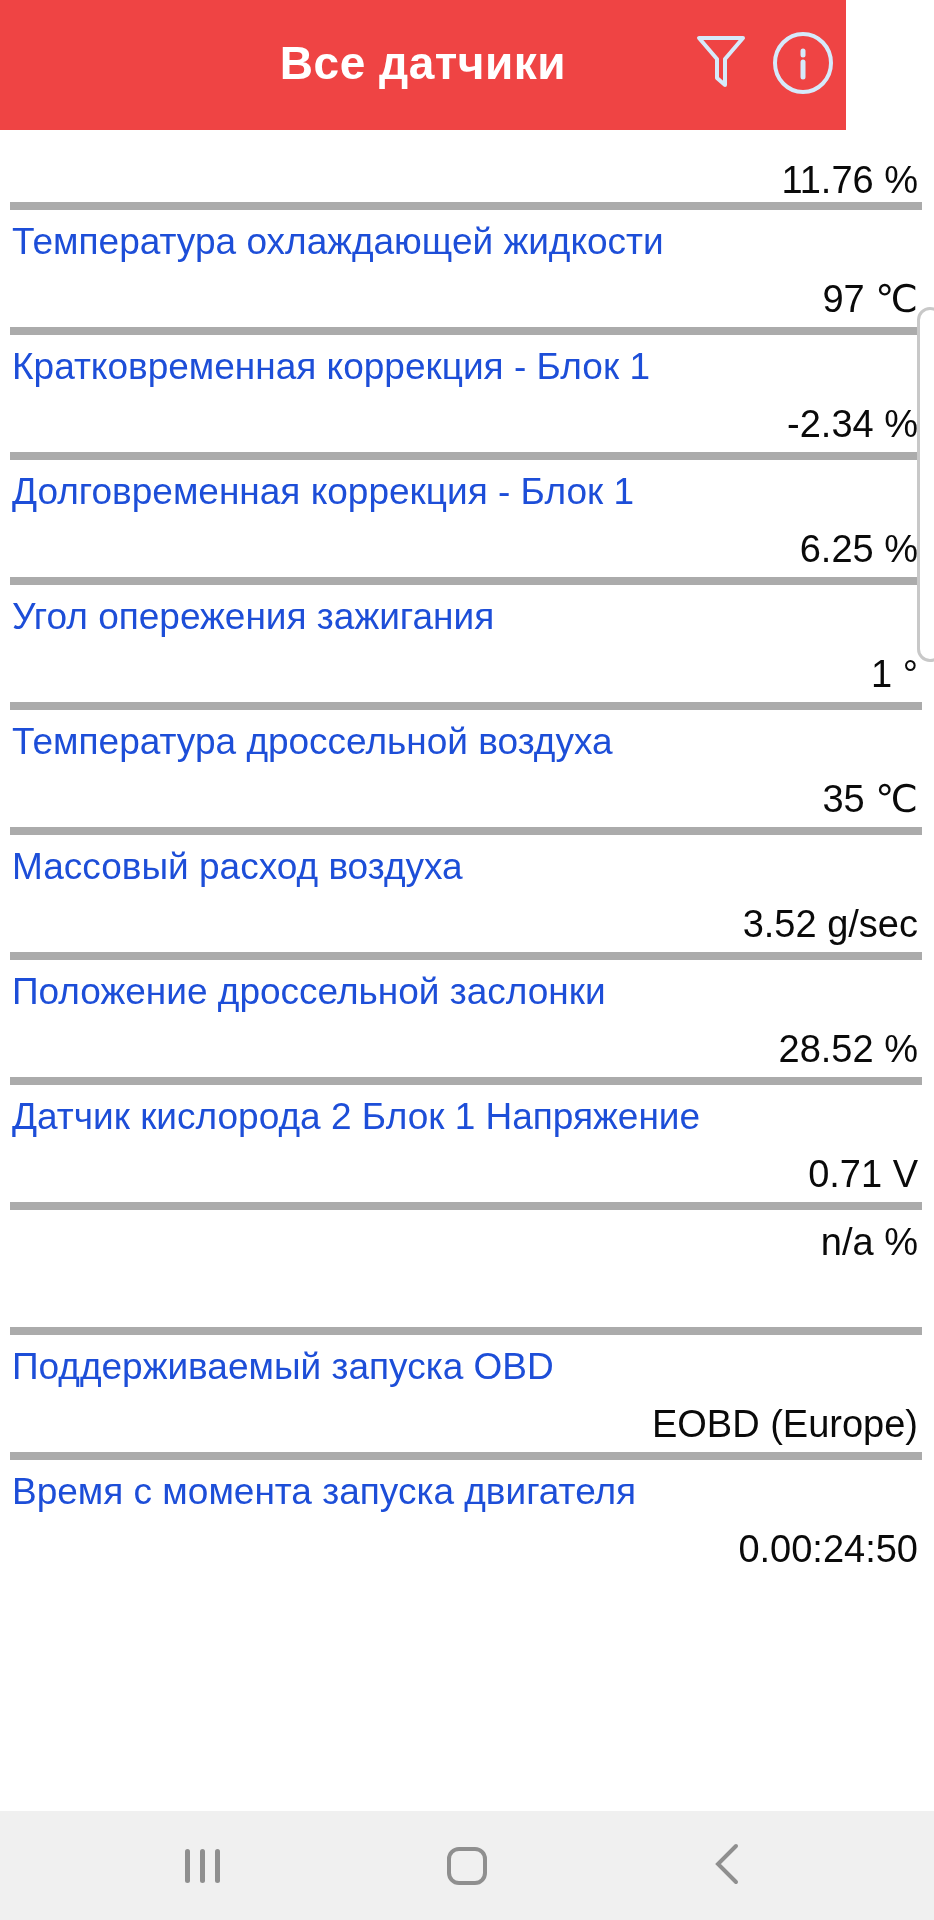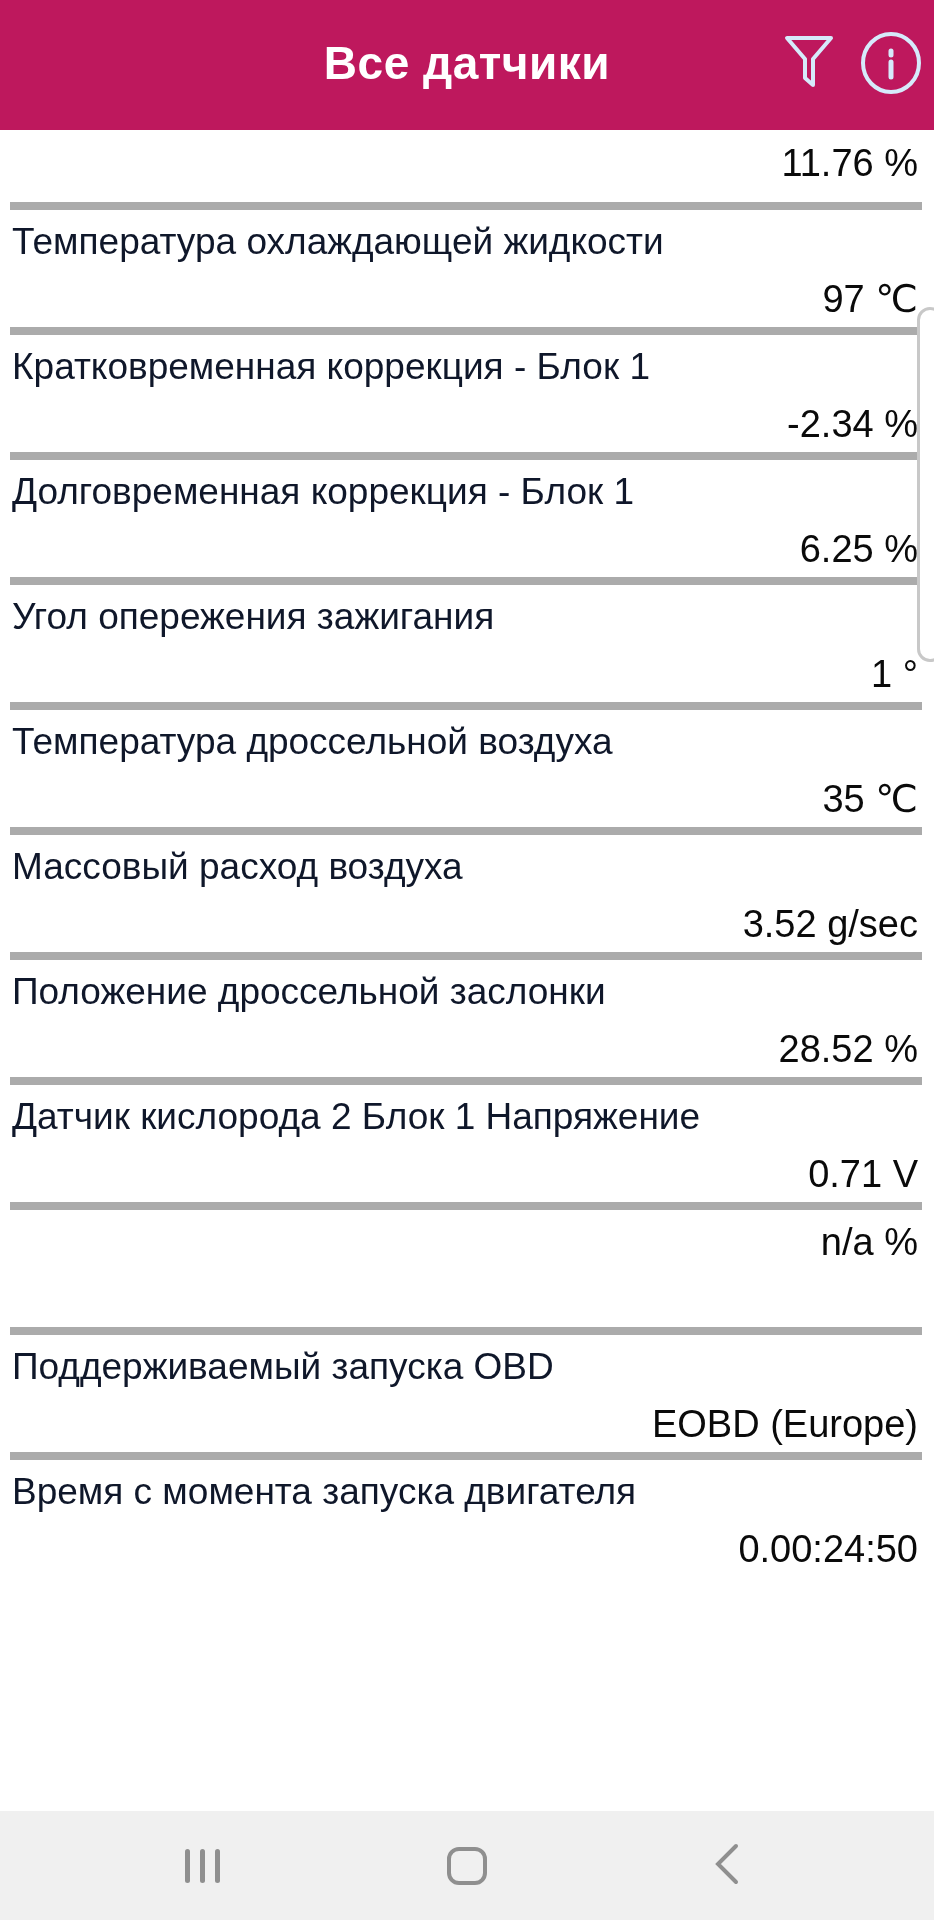--- a/index.html
+++ b/index.html
@@ -9,22 +9,22 @@
     background: #ffffff;
     position: relative;
     overflow: hidden;
     color: #0a0a0a;
   }
 
   
   .app-header {
     position: absolute;
     top: 0; left: 0;
-    width: 934px; height: 130px;
-    background: #be185d;
+    width: 846px; height: 130px;
+    background: #ef4444;
     display: flex;
     align-items: center;
     z-index: 30;
   }
   .app-title {
     position: absolute;
     left: 0; right: 0;
     top: 36px;
     text-align: center;
     color: #ffffff;
@@ -69,31 +69,31 @@
     height: 117px;
     padding: 10px 16px 0 12px;
     display: flex;
     flex-direction: column;
     justify-content: space-between;
   }
   .sensor-label {
     font-size: 37px;
     line-height: 44px;
     white-space: nowrap;
-    color: #0f172a;
+    color: #1d4ed8;
   }
   .sensor-value {
     font-size: 38px;
     line-height: 44px;
     align-self: flex-end;
     margin-bottom: 6px;
     white-space: nowrap;
     color: #0a0a0a;
   }
-  .partial-row .sensor-value { margin-bottom: 17px; }
+  .partial-row .sensor-value { margin-bottom: 0; }
 
   
   .scroll-thumb {
     position: absolute;
     top: 307px;
     right: -9px;
     width: 26px;
     height: 355px;
     background: #ffffff;
     border: 3px solid #c8c8c8;

